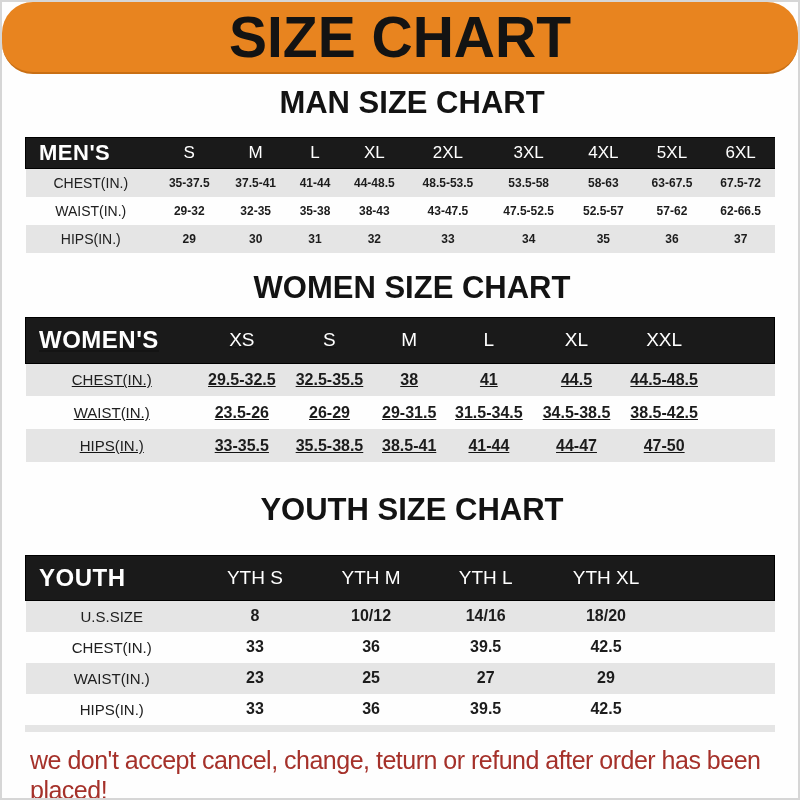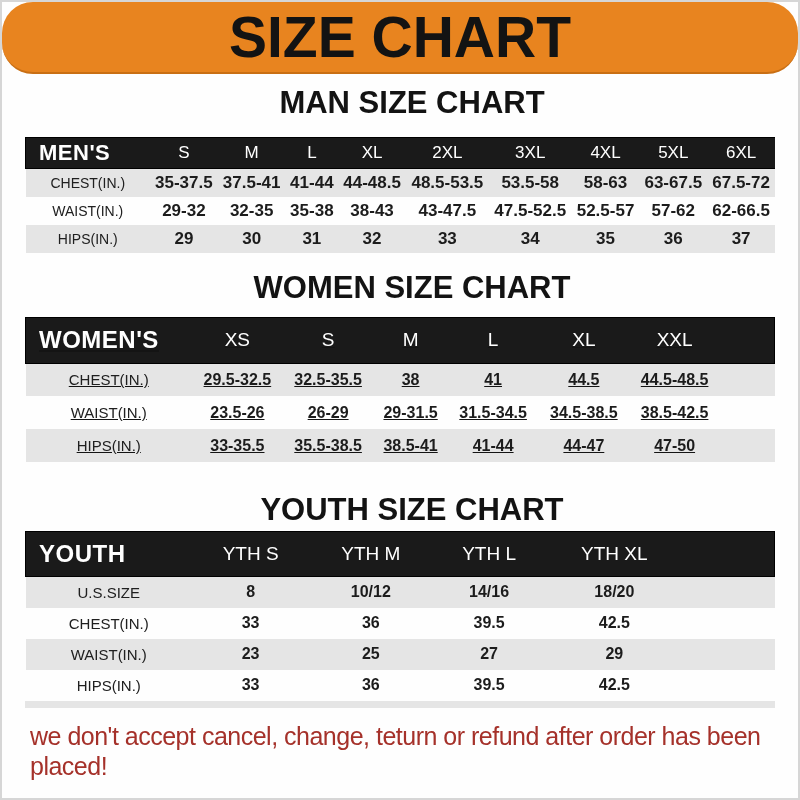--- a/index.html
+++ b/index.html
@@ -22,36 +22,36 @@
 
   .section-title{margin:0;text-align:center;font-size:31px;line-height:31px;font-weight:800;
                  letter-spacing:0;color:#131313;padding-left:24px;}
   .section-men{margin-top:13px;}
   .section-women{margin-top:19px;}
   .section-youth{margin-top:32px;}
 
   table.size-table{width:750px;margin:0 auto;border-collapse:collapse;table-layout:auto;}
   .section-men  table.size-table{margin-top:19px;}
   .section-women table.size-table{margin-top:14px;text-decoration:underline;}
-  .section-youth table.size-table{margin-top:6px;}
+  .section-youth table.size-table{margin-top:30px;}
 
   thead tr{background:var(--bar-bg);color:#fff;}
-  thead th{font-weight:400;white-space:nowrap;padding:0 3px;border:1px solid #000;border-left:none;border-right:none;}
+  thead th{font-weight:400;white-space:nowrap;padding:0 9px;border:1px solid #000;border-left:none;border-right:none;}
   thead th.corner{text-align:left;padding-left:13px;font-weight:800;letter-spacing:0.5px;border-left:1px solid #000;}
   thead th.filler{border-right:1px solid #000;}
 
   tbody tr:nth-child(odd){background:var(--row-alt);}
   tbody td{text-align:center;font-weight:700;white-space:nowrap;padding:0 3px;color:#1c1c1c;}
   tbody td.row-label{font-weight:400;color:#202020;}
 
   .section-men  thead tr{height:31px;}
   .section-men  thead th{font-size:17px;}
   .section-men  thead th.corner{font-size:22px;width:108px;}
   .section-men  tbody tr{height:28px;}
-  .section-men  tbody td{font-size:17px;}
+  .section-men  tbody td{font-size:12px;}
   .section-men  tbody td.row-label{font-size:14px;}
 
   .section-women thead tr{height:46px;}
   .section-women thead th{font-size:19px;}
   .section-women thead th.corner{font-size:24px;width:150px;}
   .section-women tbody tr{height:33px;}
   .section-women tbody td{font-size:16px;}
   .section-women tbody td.row-label{font-size:15px;}
   .section-women th.filler,.section-women td.filler{width:48px;}
 

